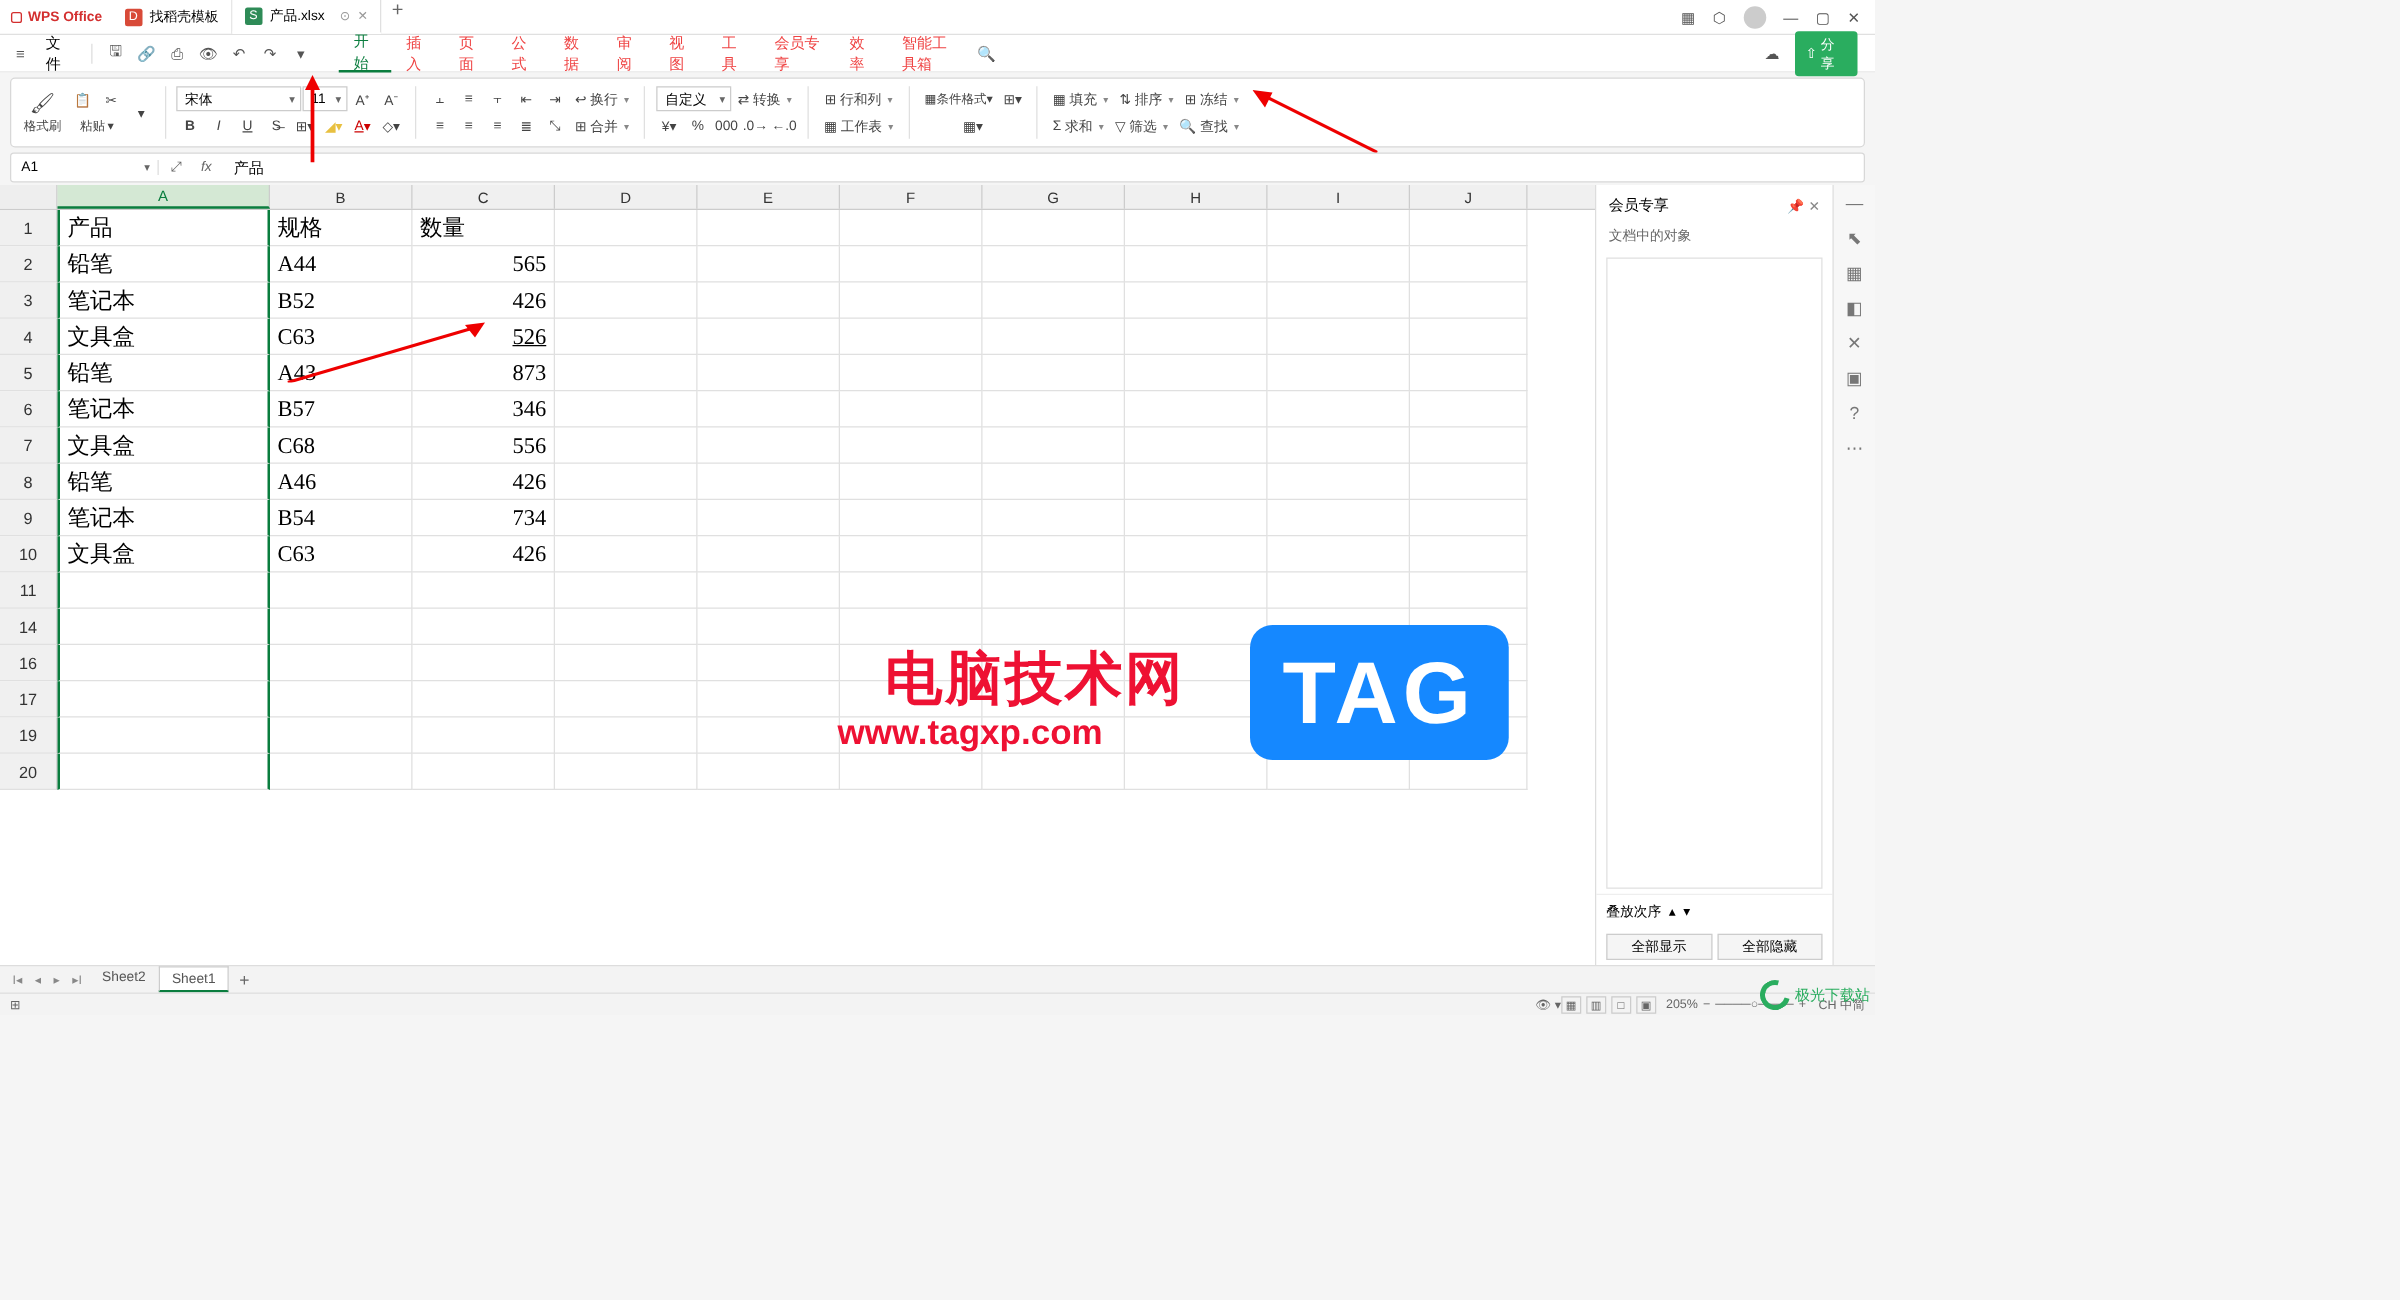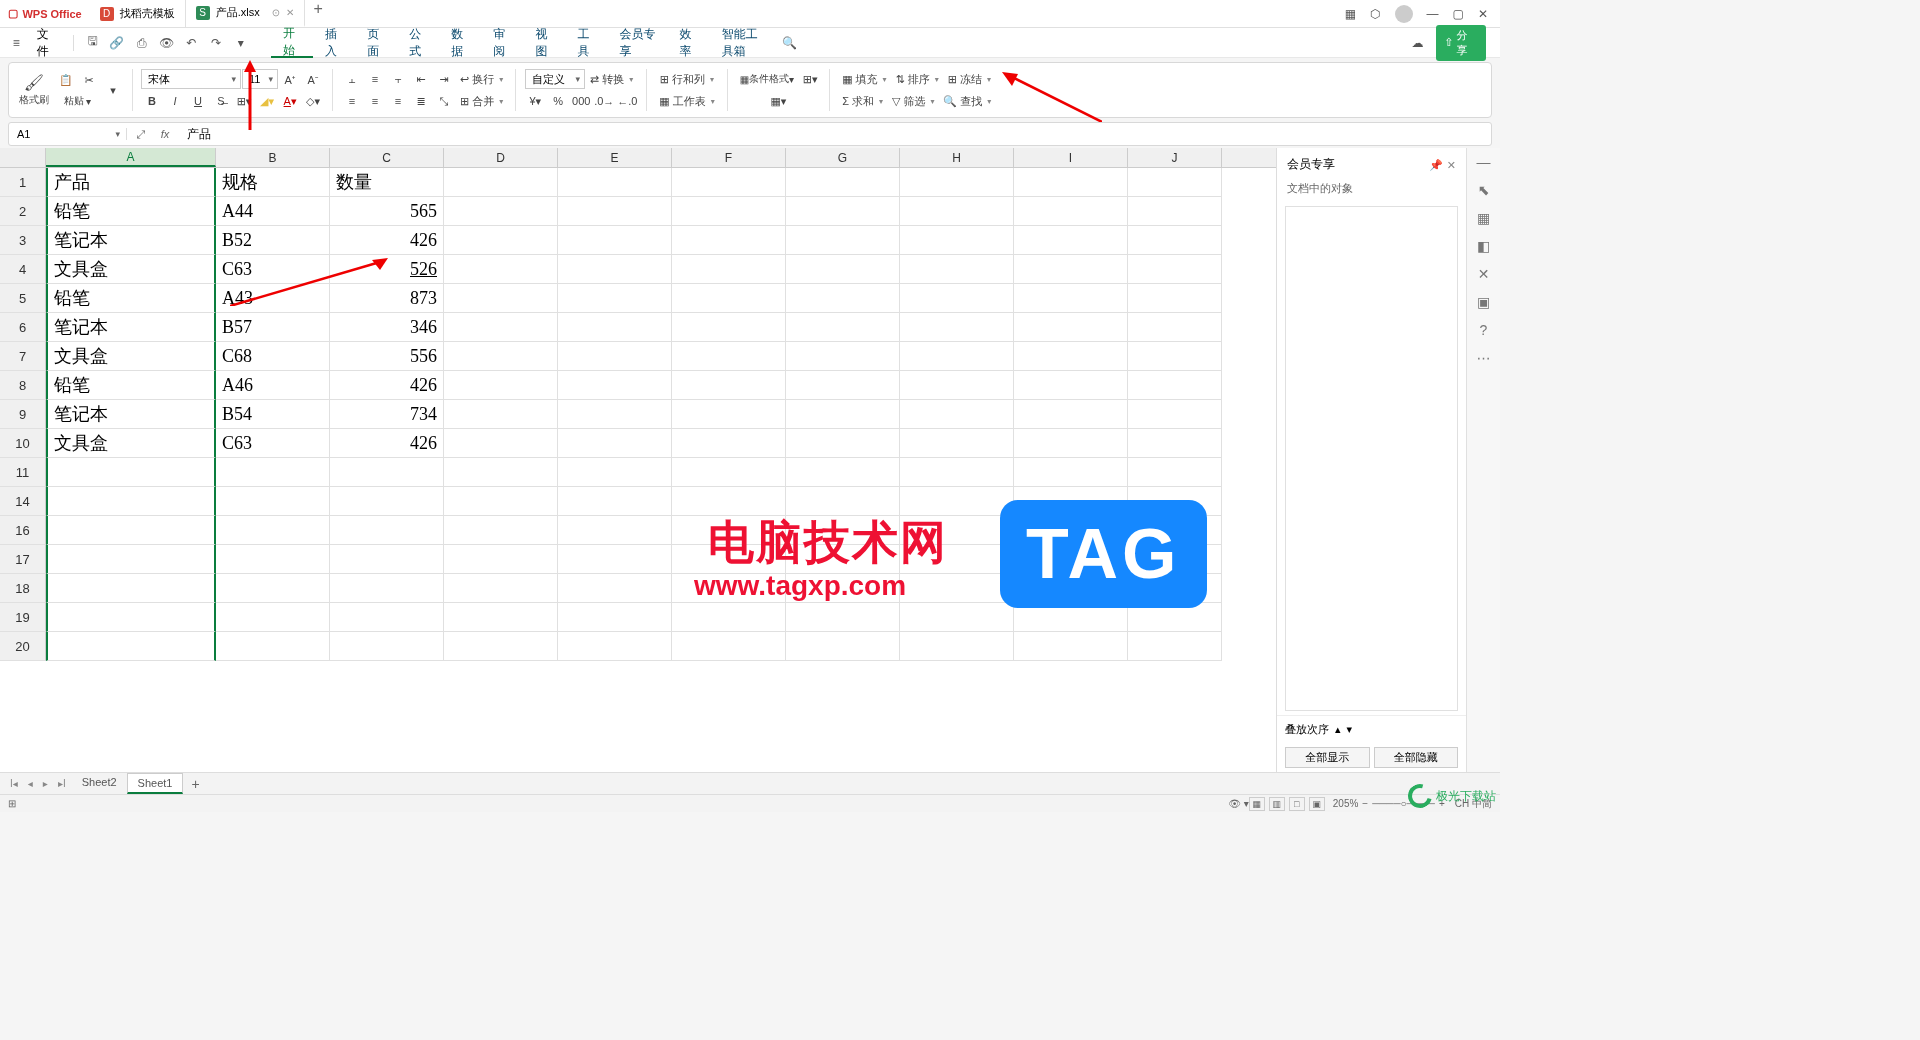--- a/index.html
+++ b/index.html
@@ -21,21 +21,21 @@
 .title-bar .win-controls span { font-size: 12px; color: #555; cursor: pointer; }
 .title-bar .avatar { width: 18px; height: 18px; border-radius: 50%; background: #ccc; }
 
 
 .menu-bar { height: 30px; background: #fff; display: flex; align-items: center; padding: 0 6px; border-bottom: 1px solid #e8e8e8; }
 .menu-bar .menu-left { display: flex; align-items: center; gap: 4px; }
 .menu-bar .icon-btn { width: 22px; height: 22px; display: inline-flex; align-items: center; justify-content: center; font-size: 12px; color: #555; cursor: pointer; }
 .menu-bar .file-label { font-size: 12px; padding: 0 6px; cursor: pointer; }
 .menu-bar .sep { width: 1px; height: 16px; background: #ddd; margin: 0 4px; }
 .menu-bar .ribbon-tabs { display: flex; margin-left: 20px; }
-.menu-bar .ribbon-tab { padding: 0 12px; font-size: 12px; color: #0c4a6e; cursor: pointer; height: 30px; display: flex; align-items: center; }
+.menu-bar .ribbon-tab { padding: 0 12px; font-size: 12px; color: #ef4444; cursor: pointer; height: 30px; display: flex; align-items: center; }
 .menu-bar .ribbon-tab.active { color: #0a7d3e; border-bottom: 2px solid #0a7d3e; font-weight: 500; }
 .menu-bar .right-icons { margin-left: auto; display: flex; align-items: center; gap: 8px; padding-right: 8px; }
 .share-btn { background: #2aad5f; color: #fff; font-size: 11px; padding: 3px 8px; border-radius: 3px; cursor: pointer; display: flex; align-items: center; gap: 3px; }
 
 
 .ribbon { background: #fff; border: 1px solid #d8d8d8; border-radius: 4px; margin: 4px 8px 0 8px; padding: 4px 6px; display: flex; align-items: center; height: 56px; gap: 2px; }
 .ribbon-group { display: flex; flex-direction: column; align-items: center; gap: 2px; }
 .ribbon .big-btn { display: flex; flex-direction: column; align-items: center; font-size: 10px; color: #444; padding: 2px 4px; cursor: pointer; }
 .ribbon .big-btn .ic { font-size: 16px; margin-bottom: 1px; }
 .ribbon .small-btn { width: 22px; height: 20px; display: inline-flex; align-items: center; justify-content: center; font-size: 11px; color: #444; cursor: pointer; }
@@ -511,33 +511,20 @@
           <div class="cell" style="width: 114px;"></div>
           <div class="cell" style="width: 114px;"></div>
           <div class="cell" style="width: 114px;"></div>
           <div class="cell" style="width: 114px;"></div>
           <div class="cell" style="width: 114px;"></div>
           <div class="cell" style="width: 114px;"></div>
           <div class="cell" style="width: 114px;"></div>
           <div class="cell" style="width: 94px;"></div>
         </div>
         <div class="grid-row">
-          <div class="row-header">18</div>
-          <div class="cell col-a" style="width: 170px;"></div>
-          <div class="cell" style="width: 114px;"></div>
-          <div class="cell" style="width: 114px;"></div>
-          <div class="cell" style="width: 114px;"></div>
-          <div class="cell" style="width: 114px;"></div>
-          <div class="cell" style="width: 114px;"></div>
-          <div class="cell" style="width: 114px;"></div>
-          <div class="cell" style="width: 114px;"></div>
-          <div class="cell" style="width: 114px;"></div>
-          <div class="cell" style="width: 94px;"></div>
-        </div>
-        <div class="grid-row">
           <div class="row-header">19</div>
           <div class="cell col-a" style="width: 170px;"></div>
           <div class="cell" style="width: 114px;"></div>
           <div class="cell" style="width: 114px;"></div>
           <div class="cell" style="width: 114px;"></div>
           <div class="cell" style="width: 114px;"></div>
           <div class="cell" style="width: 114px;"></div>
           <div class="cell" style="width: 114px;"></div>
           <div class="cell" style="width: 114px;"></div>
           <div class="cell" style="width: 114px;"></div>
@@ -624,18 +611,18 @@
 <svg class="arrow" style="left:230px;top:256px" width="160" height="50">
   <line x1="0" y1="50" x2="150" y2="6" stroke="#e00" stroke-width="2.5"></line>
   <polygon points="158,2 142,4 150,14" fill="#e00"></polygon>
 </svg>
 <svg class="arrow" style="left:1002px;top:72px" width="100" height="50">
   <line x1="100" y1="50" x2="8" y2="4" stroke="#e00" stroke-width="2.5"></line>
   <polygon points="0,0 16,2 10,14" fill="#e00"></polygon>
 </svg>
 
 <div class="watermark red" style="left:708px;top:512px">电脑技术网</div>
-<div class="watermark url" style="left:694px;top:570px">www.tagxp.com</div>
+<div class="watermark url" style="left:670px;top:570px">www.tagxp.com</div>
 <div class="tag-box" style="left:1000px;top:500px">TAG</div>
 <div class="logo-corner">
   <div class="crescent"></div>
   <span>极光下载站</span>
 </div>
 
 </body></html>

